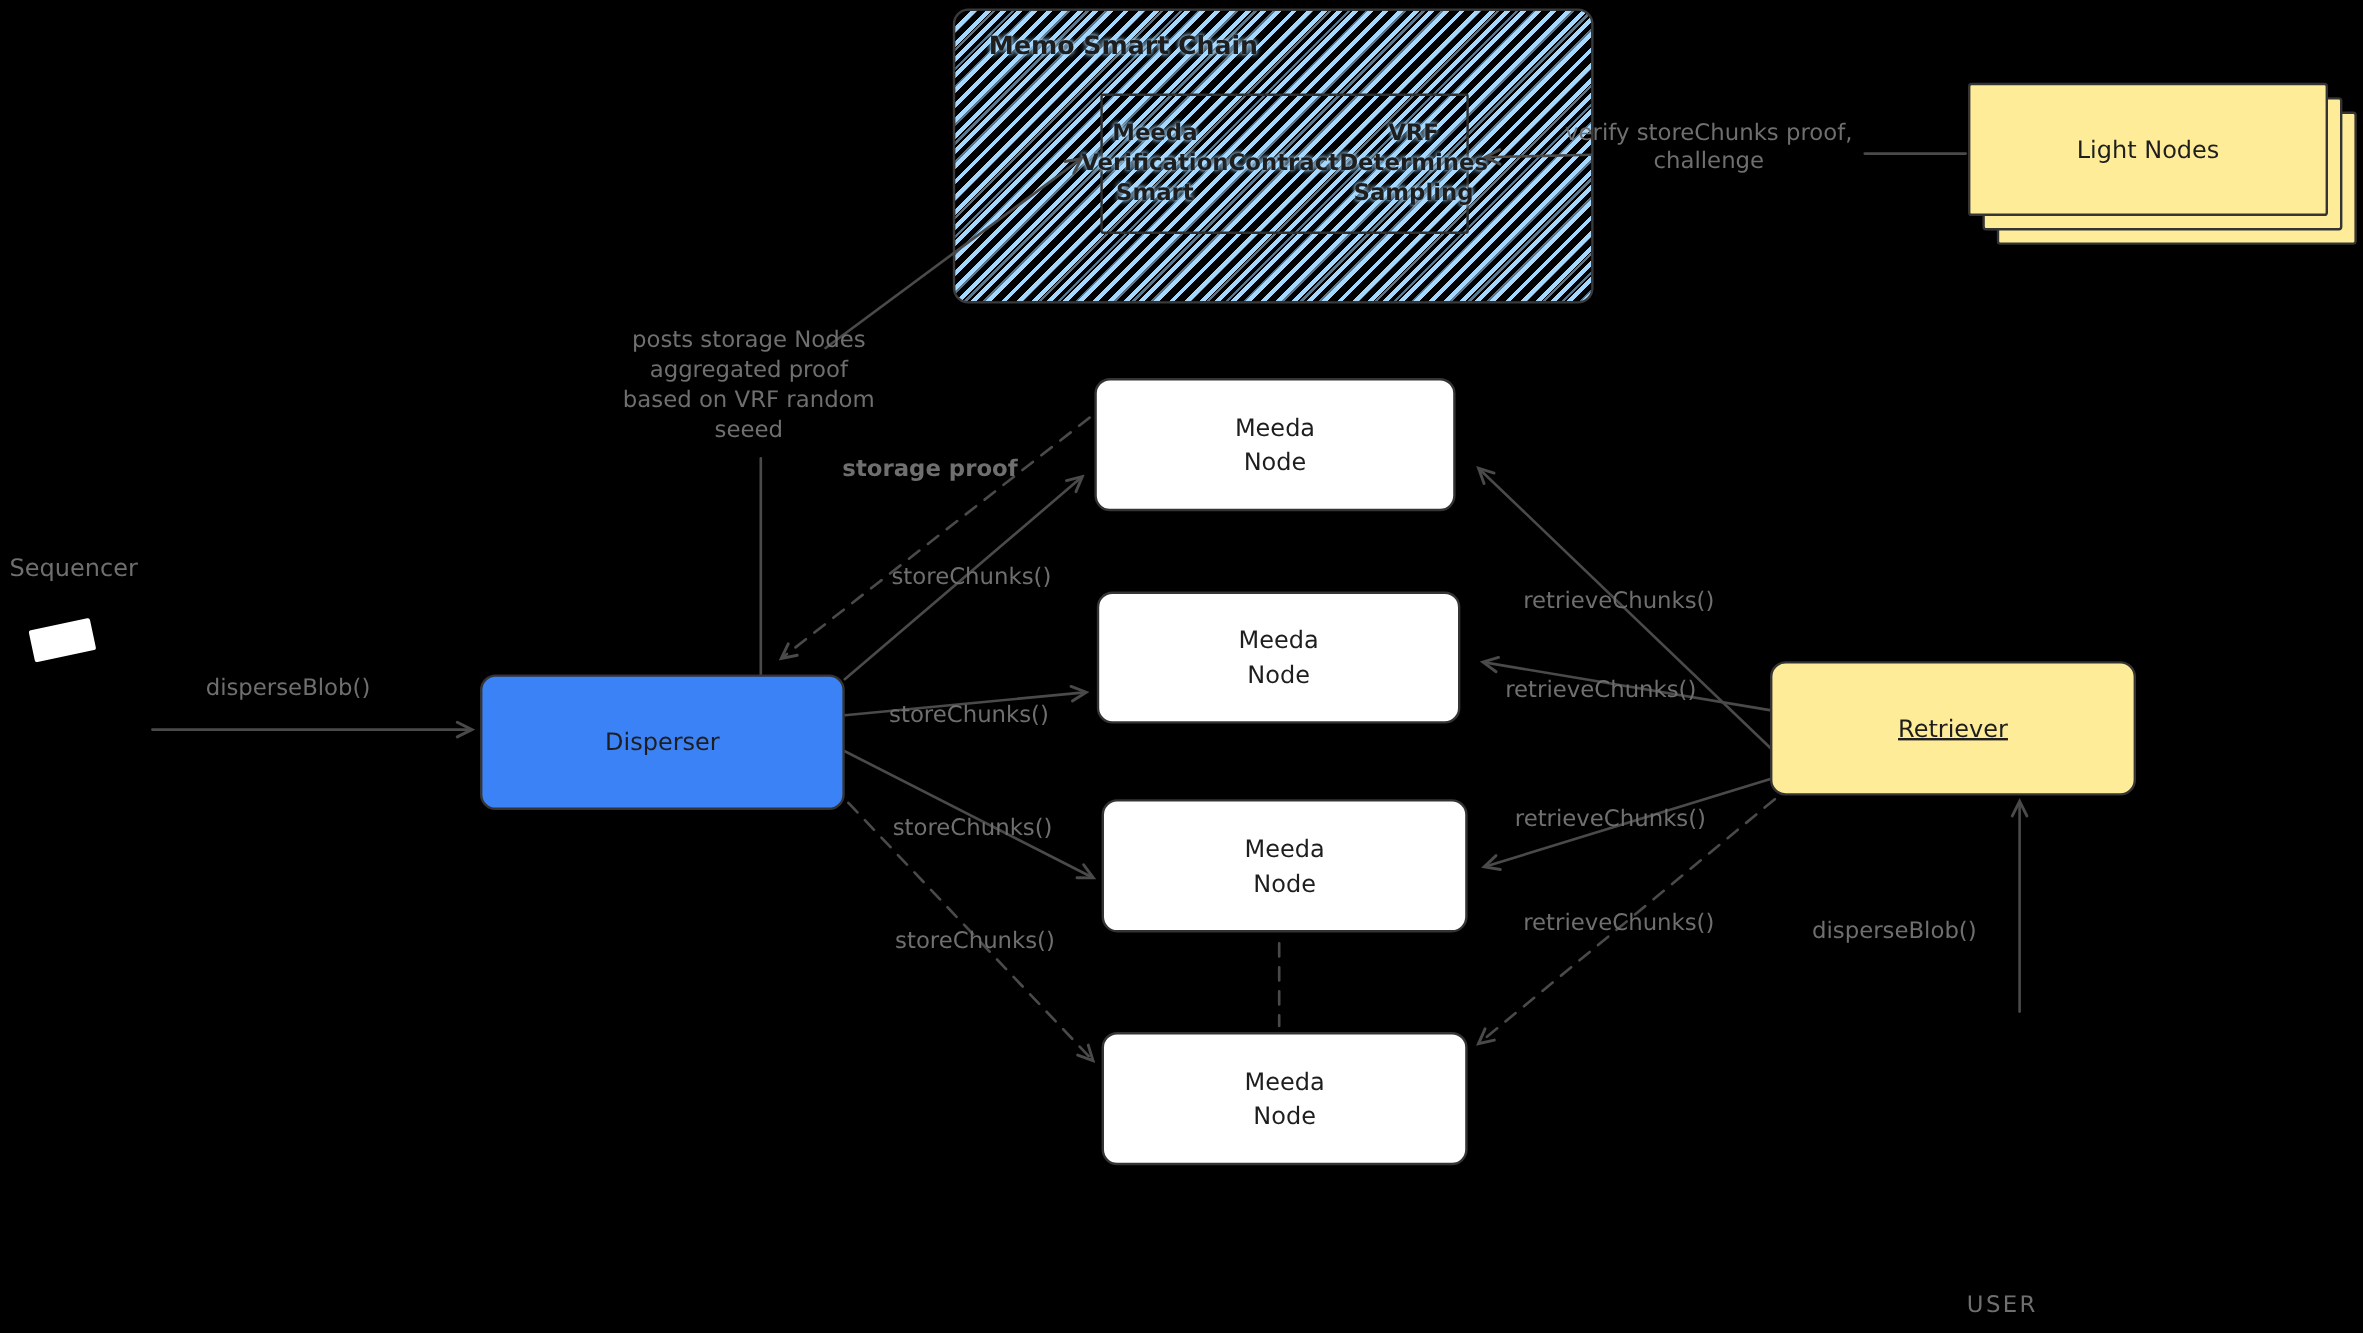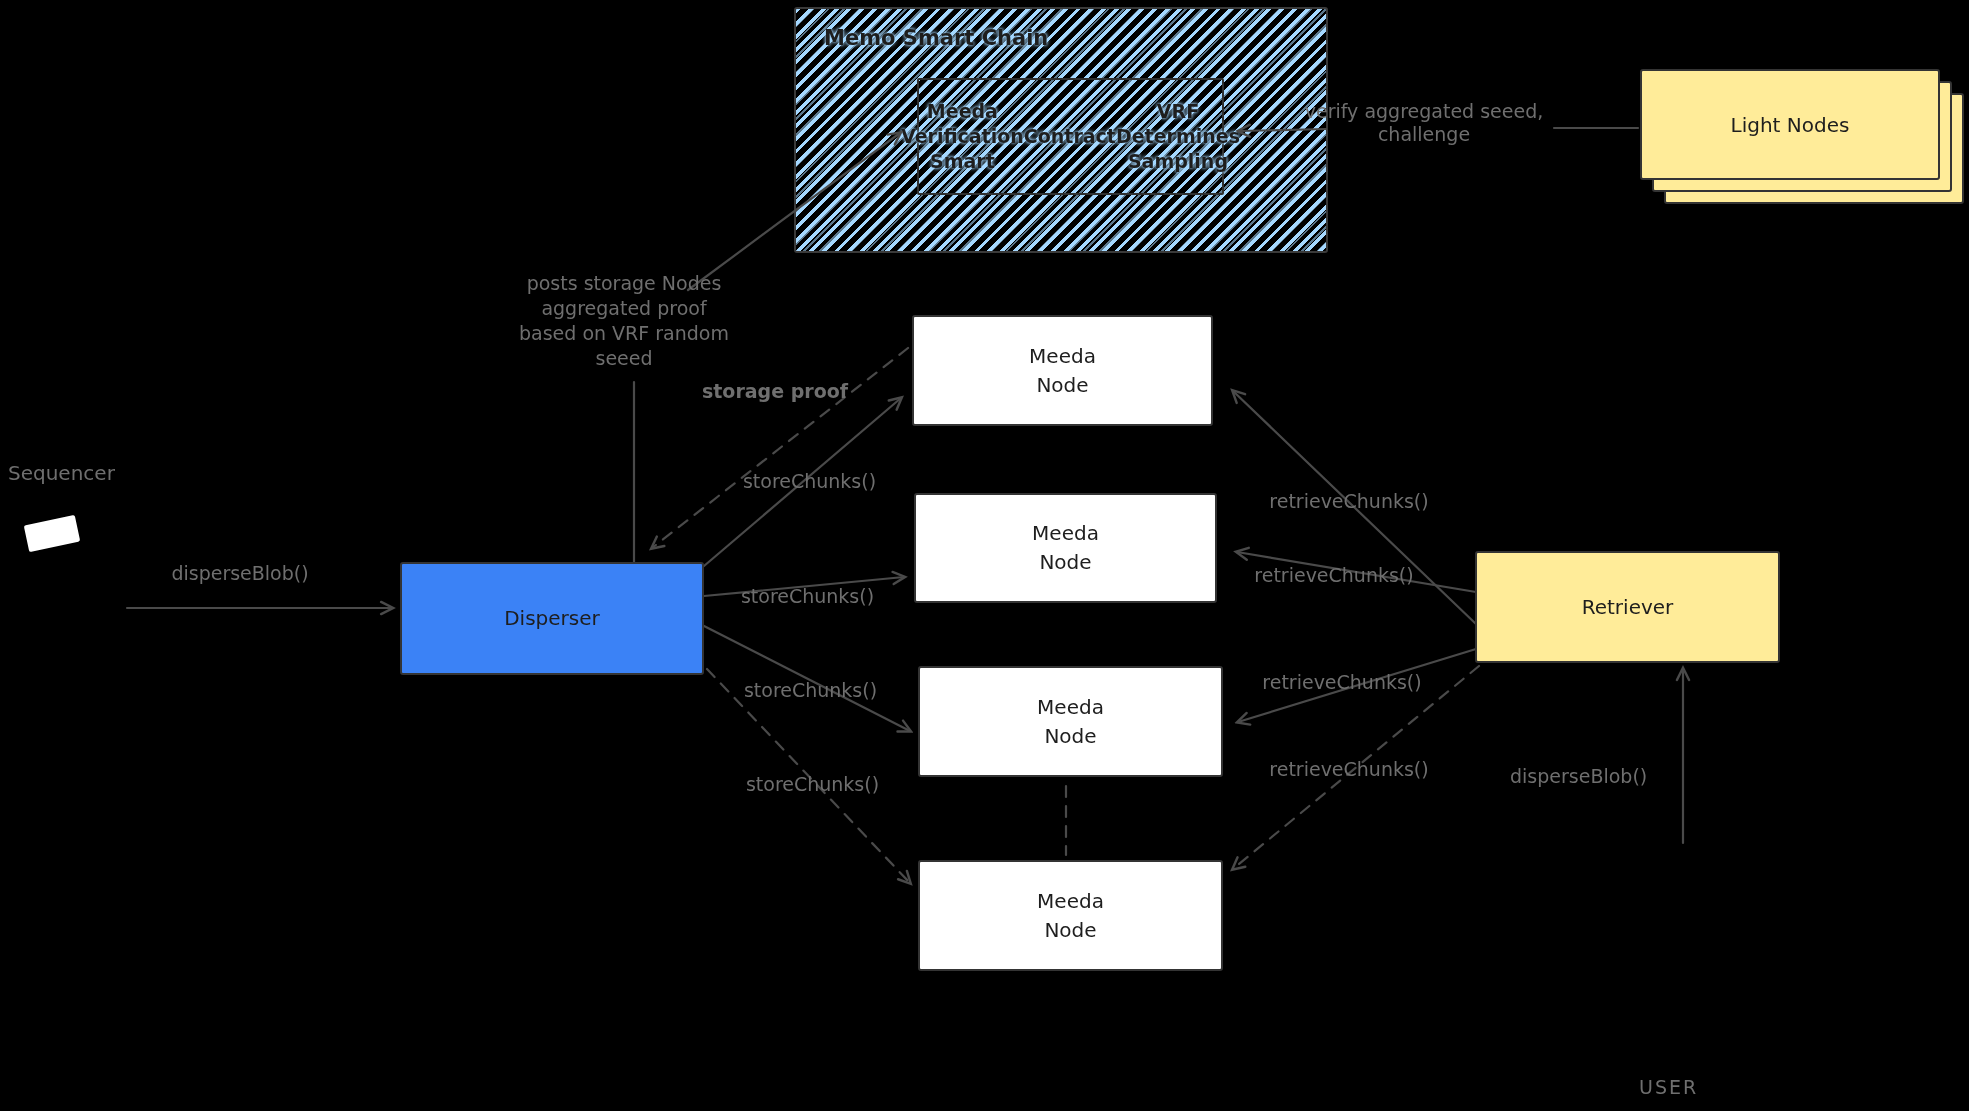--- a/index.html
+++ b/index.html
@@ -2,28 +2,28 @@
 <html><head>
 <meta charset="utf-8">
 <style>
   html,body{margin:0;padding:0;background:#000;}
   #canvas{
     position:relative;width:1969px;height:1111px;background:#000000;
     font-family:"DejaVu Sans",sans-serif;overflow:hidden;
   }
   
   .box{
-    position:absolute;border:2.5px solid #343434;border-radius:3px;
+    position:absolute;border:2.5px solid #343434;border-radius:13px;
     display:flex;align-items:center;justify-content:center;text-align:center;
     color:#1e1e1e;font-size:20px;line-height:1.45;box-sizing:border-box;
   }
   .prelines{white-space:pre-line;}
   .blue{background:#ffffff;}
   .pink{background:#3b82f6;}
-  .yellow{background:#ffec99;}
+  .yellow{background:#ffec99;text-decoration:underline;}
   
   .hatch{
     background:
       repeating-linear-gradient(135deg, rgba(165,216,255,.55) 0 2px, transparent 2px 11px),
       repeating-linear-gradient(135deg, #a5d8ff 0 3.5px, transparent 3.5px 9px);
     background-color:#000;
   }
   #chain-box{left:794px;top:7px;width:534px;height:246px;border-color:#3a3a3a;}
   #chain-title{
     position:absolute;left:28px;top:14px;font-size:21px;color:#1e1e1e;font-weight:bold;
@@ -138,19 +138,19 @@
   <div class="lbl" style="left:740px;top:773px;width:145px;">storeChunks()</div>
 
   <div class="lbl" style="left:1265px;top:490px;width:168px;">retrieveChunks()</div>
   <div class="lbl" style="left:1250px;top:564px;width:168px;">retrieveChunks()</div>
   <div class="lbl" style="left:1258px;top:671px;width:168px;">retrieveChunks()</div>
   <div class="lbl" style="left:1265px;top:758px;width:168px;">retrieveChunks()</div>
 
   <div class="lbl" style="left:1510px;top:765px;width:135px;">disperseBlob()</div>
 
   <div class="lbl" style="left:1298px;top:100px;width:252px;">
-    <div>verify aggregated seeed,</div>
+    <div>verify storeChunks proof,</div>
     <div>challenge</div>
   </div>
 
   <div class="lbl left" id="user-label" style="left:1639px;top:1076px;width:100px;">USER</div>
 
 </div>
 
 </body></html>

